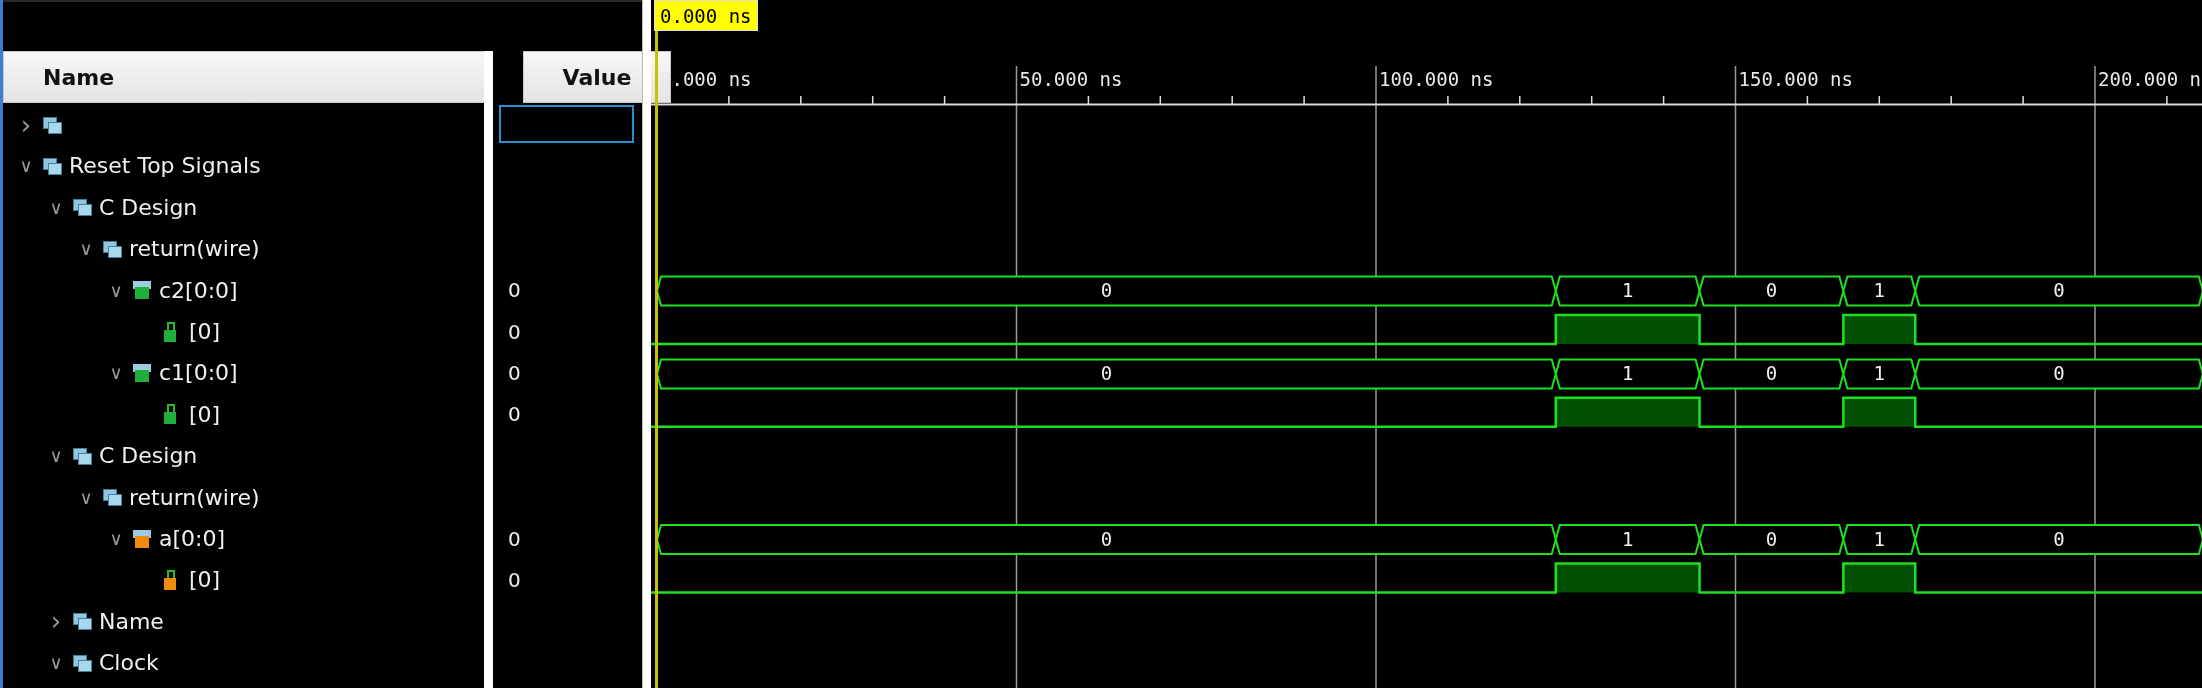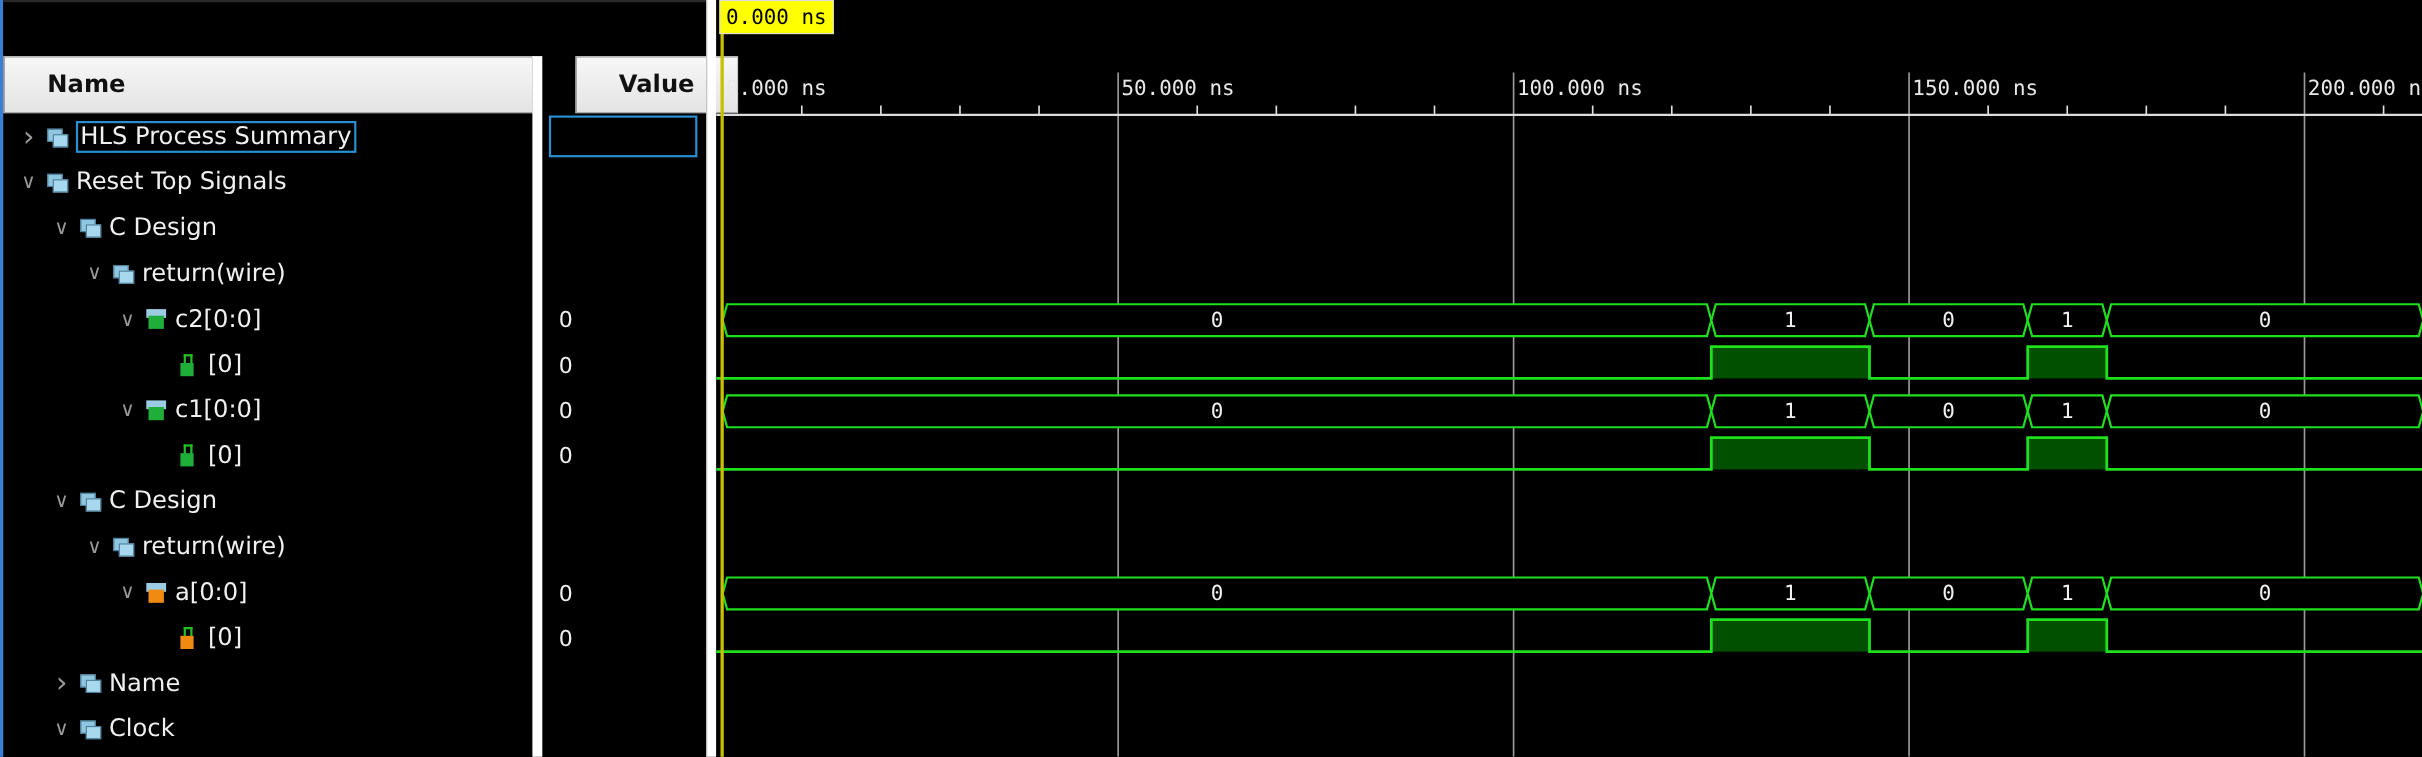--- a/index.html
+++ b/index.html
@@ -46,21 +46,20 @@
 <div class="col-header hdr-value">
     <span>Value</span>
   </div>
 <div class="col-divider"></div>
 <div class="value-box"></div>
 
 <div class="rows" id="rows">
     <div class="row" style="top: 0px; left: 14px;">
       <span class="chev" style="font-size: 26px;">›</span>
       <span class="ico grp" style="--c: #1fae3a;"></span>
-      <span class="label-box">HLS Process Summary</span>
     </div>
     <div class="row" style="top: 41.4px; left: 14px;">
       <span class="chev">∨</span>
       <span class="ico grp" style="--c: #1fae3a;"></span>
       <span>Reset Top Signals</span>
     </div>
     <div class="row" style="top: 82.8px; left: 44px;">
       <span class="chev">∨</span>
       <span class="ico grp" style="--c: #1fae3a;"></span>
       <span>C Design</span>

